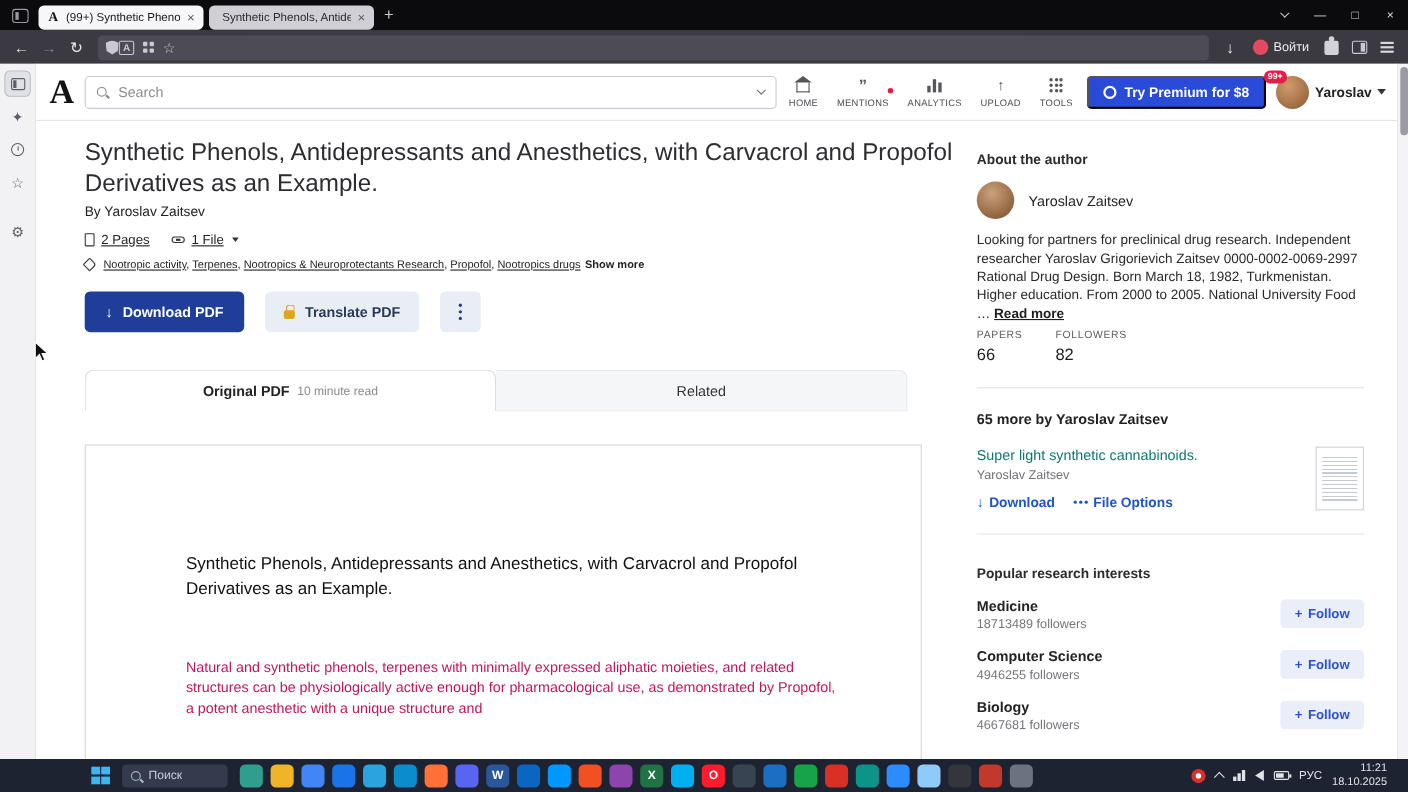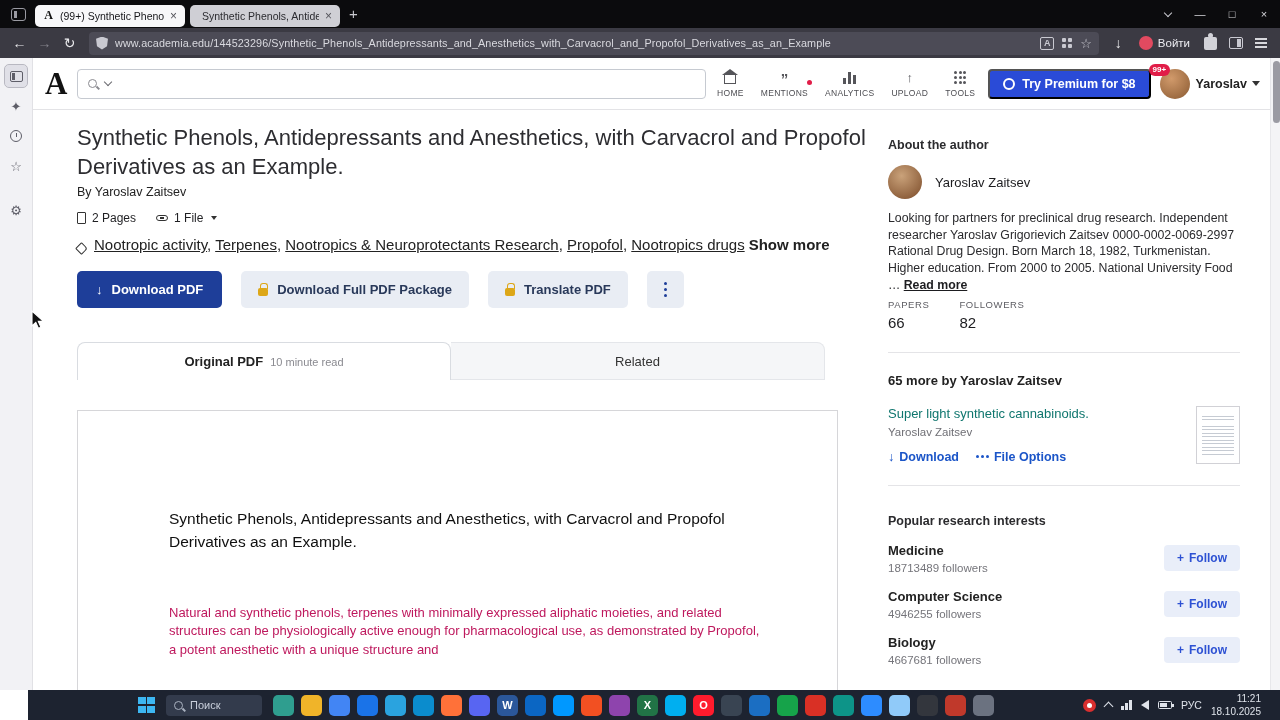--- a/index.html
+++ b/index.html
@@ -100,27 +100,27 @@
   .badge { position:absolute; top:-5px; left:-11px; background:#e11d48; color:#fff; font-size:8px; font-weight:700;
            padding:1.5px 4px; border-radius:8px; }
   .user-name { font-size:12.5px; font-weight:700; color:#222; display:flex; align-items:center; gap:5px; white-space:nowrap; }
   .caret-dn { width:0; height:0; border-left:4px solid transparent; border-right:4px solid transparent; border-top:5px solid #333; }
 
   
   .content { position:relative; height:580px; overflow:hidden; }
   .main-col { position:absolute; left:44px; top:0; width:800px; }
   .title { font-size:22px; font-weight:400; color:#2d2d31; line-height:1.3; margin:14px 0 0; width:790px; }
   .byline { margin-top:4px; font-size:12.5px; color:#222; }
-  .meta { margin-top:12px; display:flex; align-items:flex-start; gap:20px; font-size:12px; color:#1f1f22; }
+  .meta { margin-top:12px; display:flex; align-items:flex-start; gap:20px; font-size:12px; color:#1f1f22;text-decoration:underline; }
   .meta-item { display:flex; align-items:center; gap:6px; }
   .doc-ico { width:9px; height:12px; border:1.3px solid #333; border-radius:1px; }
   .chain-ico { width:12px; height:6px; border:1.3px solid #333; border-radius:3px; position:relative; }
   .chain-ico::after { content:''; position:absolute; left:3px; right:3px; top:1.2px; height:1.3px; background:#333; }
   .fcaret { width:0; height:0; border-left:3.5px solid transparent; border-right:3.5px solid transparent; border-top:4.5px solid #333; margin-left:2px; }
-  .tags { margin-top:11px; font-size:15px; color:#222; display:flex; align-items:flex-end; flex-wrap:wrap; }
+  .tags { margin-top:11px; font-size:10px; color:#222; display:flex; align-items:flex-start; flex-wrap:wrap; }
   .tag-ico { width:9px; height:9px; border:1.3px solid #333; transform:rotate(45deg); border-radius:1px 3px 1px 1px; margin-right:8px; flex:none; }
   .tag-link { color:#222; text-decoration:underline; cursor:pointer; }
   .show-more { font-weight:700; margin-left:4px; }
   .actions { margin-top:18px; display:flex; gap:19px; }
   .btn-primary { height:37px; border-radius:5px; background:#1e3e99; color:#fff; font-size:13px; font-weight:700;
                  display:flex; align-items:center; gap:9px; padding:0 19px; border:none; }
   .btn-soft { height:37px; border-radius:5px; background:#e9edf4; color:#29395a; font-size:13px; font-weight:700;
               display:flex; align-items:center; gap:9px; padding:0 17px; border:none; }
   .btn-kebab { width:37px; height:37px; border-radius:5px; background:#e9edf4; display:flex; flex-direction:column;
                gap:3px; align-items:center; justify-content:center; border:none; }
@@ -170,21 +170,21 @@
   .view-all { margin-top:16px; font-size:13px; font-weight:700; color:#1e3d9c; display:flex; align-items:center; gap:7px; cursor:pointer; }
   .chev-r { width:6px; height:6px; border-right:2px solid #1e3d9c; border-bottom:2px solid #1e3d9c; transform:rotate(-45deg); }
   .interest { margin-top:15px; display:flex; align-items:center; justify-content:space-between; }
   .int-name { font-size:13px; font-weight:700; color:#222; }
   .int-followers { font-size:11.5px; color:#75757b; margin-top:4px; }
   .follow-btn { width:76px; height:26px; background:#e9eef9; color:#2d51d3; border-radius:4px; font-size:12px;
                 font-weight:700; display:flex; align-items:center; justify-content:center; gap:5px; border:none; }
 
   
   .taskbar { position:absolute; bottom:0; left:0; right:0; height:30px; background:#1d2330;
-             display:flex; align-items:center; padding-left:110px;margin-left:28px; }
+             display:flex; align-items:center; padding-left:83px; }
   .start { width:17px; height:17px; display:grid; grid-template-columns:7.5px 7.5px; grid-template-rows:7.5px 7.5px;
            gap:1.5px; margin-right:11px; flex:none; }
   .start span { background:#3db7f2; }
   .tb-search { width:96px; height:21px; background:#333b4c; border-radius:4px; display:flex; align-items:center;
                gap:7px; padding:0 8px; color:#c9cfdb; font-size:11px; margin-right:11px; flex:none; }
   .tb-search .mag { border-color:#aab2c0; } .tb-search .mag::after { background:#aab2c0; }
   .tb-apps { display:flex; gap:7px; align-items:center; }
   .tb-app { width:21px; height:21px; border-radius:5px; color:#fff; font-size:11px; font-weight:700;
             display:flex; align-items:center; justify-content:center; flex:none; }
   .tray { margin-left:auto; display:flex; align-items:center; gap:9px; padding-right:6px; color:#dfe3ea; }
@@ -227,21 +227,20 @@
       <span class="wbtn">×</span>
     </div>
   </div>
 
   <div class="navbar">
     <span class="nico">←</span>
     <span class="nico dim">→</span>
     <span class="nico">↻</span>
     <div class="urlbar">
       <span class="shield"></span>
-      <span class="url-text">www.academia.edu/144523296/Synthetic_Phenols_Antidepressants_and_Anesthetics_with_Carvacrol_and_Propofol_Derivatives_as_an_Example</span>
       <span class="tr-ico">A</span>
       <span class="grid-ico">
           <span></span>
           <span></span>
           <span></span>
           <span></span>
         </span>
       <span class="star-ico">☆</span>
     </div>
     <span class="nico">↓</span>
@@ -277,20 +276,21 @@
       <span class="bs-icon">☆</span>
       <span class="bs-icon gear-gap">⚙</span>
     </div>
 
     <div class="page">
 
       <div class="site-header">
         <span class="logo">A</span>
         <div class="search">
           <span class="mag"></span>
+          <input placeholder="Search" style="">
           <span class="dchev"></span>
         </div>
         <div class="hnav">
           <div class="hnav-item">
             <span class="hnav-glyph">
                 <span class="house"></span>
               </span>
             <span class="hnav-label">HOME</span>
           </div>
           <div class="hnav-item">
@@ -365,24 +365,20 @@
           <div class="tags">
             <span class="tag-ico"></span>
             <span><span class="tag-link">Nootropic activity</span>, <span class="tag-link">Terpenes</span>, <span class="tag-link">Nootropics &amp; Neuroprotectants Research</span>, <span class="tag-link">Propofol</span>, <span class="tag-link">Nootropics drugs</span> </span>
             <span class="show-more">Show more</span>
           </div>
 
           <div class="actions">
             <button class="btn-primary">
               <span class="dl-arrow">↓</span>
               <span>Download PDF</span>
-            </button>
-            <button class="btn-soft">
-              <span class="lock"></span>
-              <span>Download Full PDF Package</span>
             </button>
             <button class="btn-soft">
               <span class="lock"></span>
               <span>Translate PDF</span>
             </button>
             <button class="btn-kebab">
               <span class="kdot"></span>
                 <span class="kdot"></span>
                 <span class="kdot"></span>
             </button>

